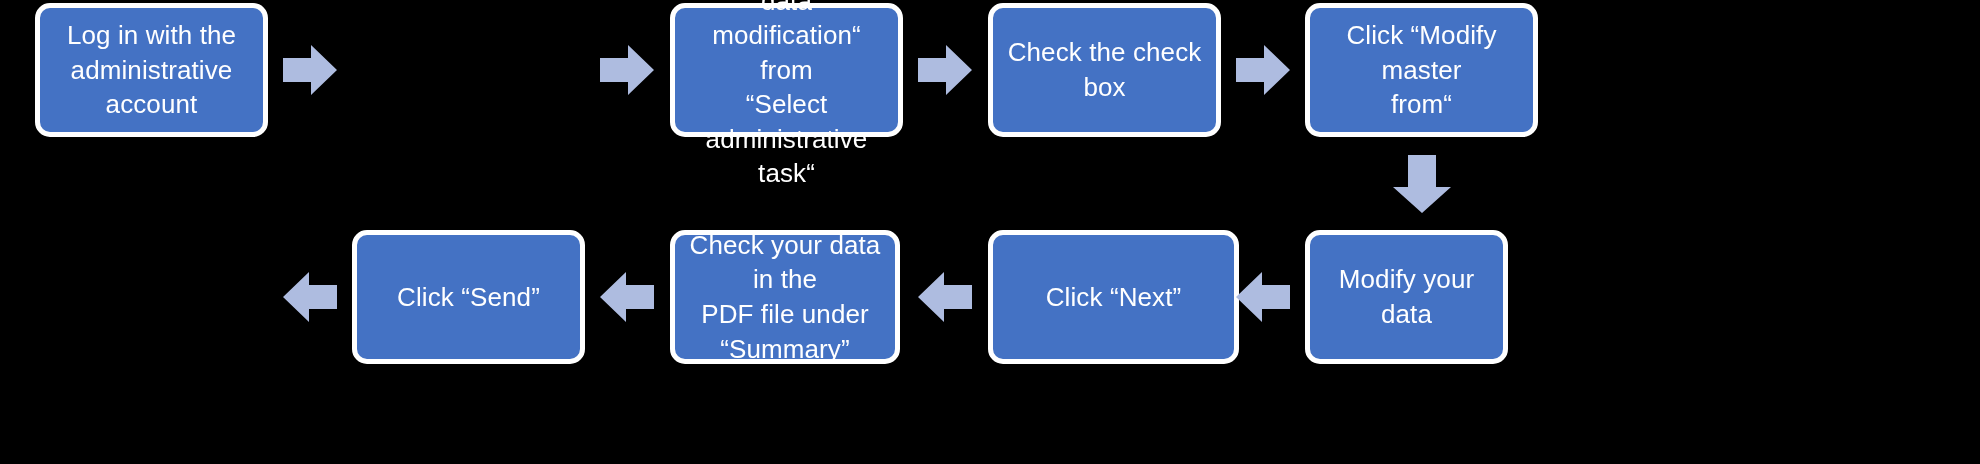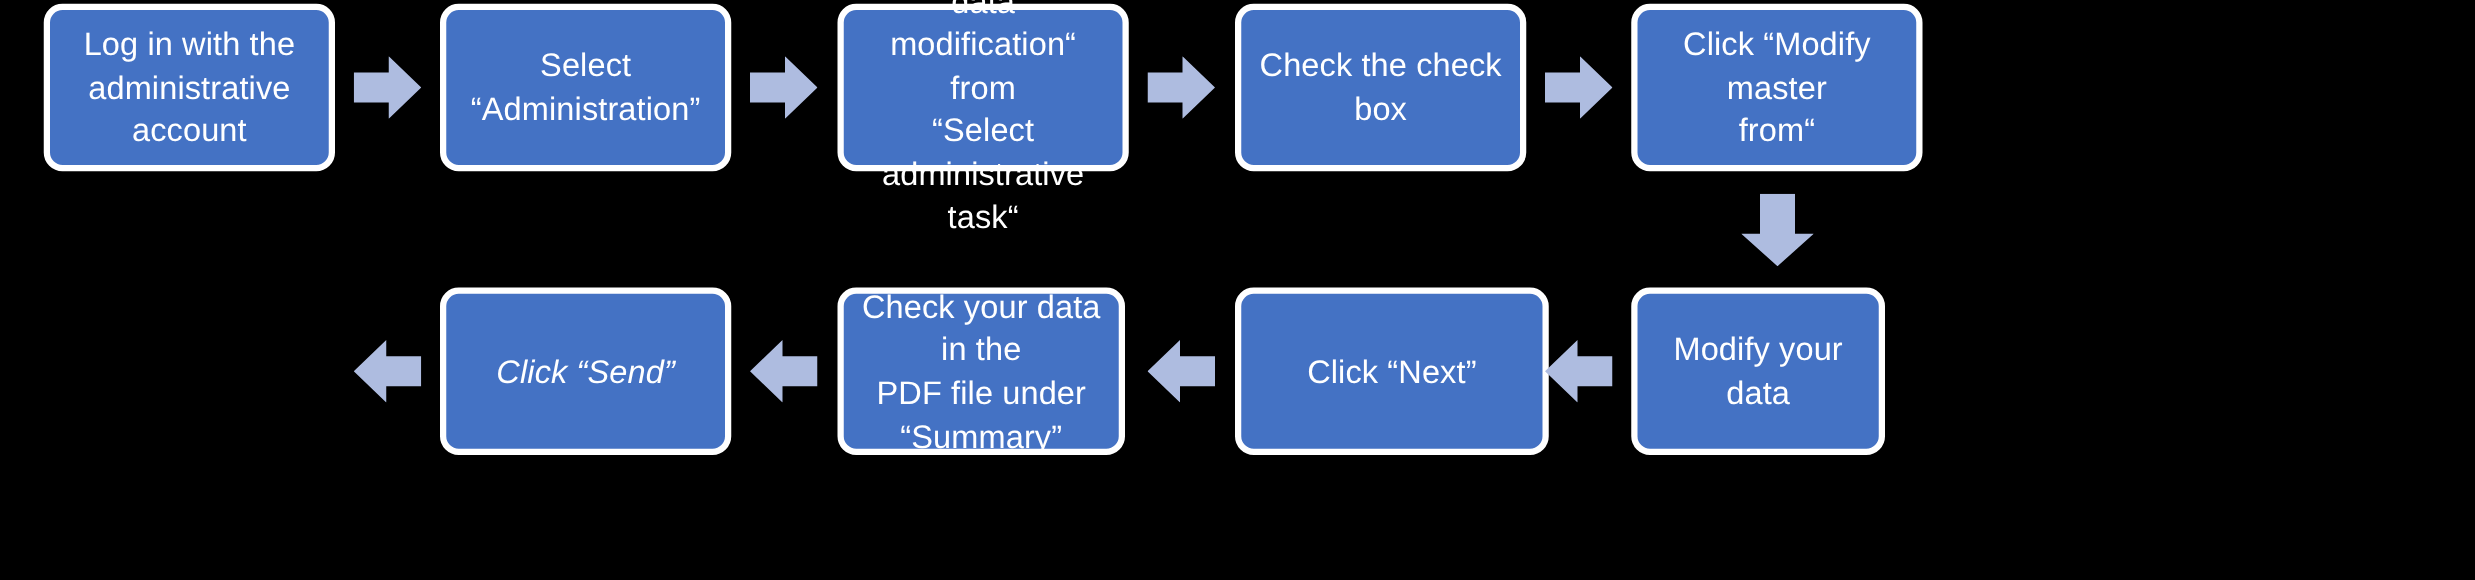--- a/index.html
+++ b/index.html
@@ -58,24 +58,20 @@
     <span class="node-label">Log in with the
 administrative account</span>
   </div>
 
   <div class="arrow" style="left:283px; top:45px; width:54px; height:50px;">
     <svg width="54" height="50" viewBox="0 0 54 50">
       <polygon points="0,13 28,13 28,0 54,25 28,50 28,37 0,37" fill="#AEBCE0"></polygon>
     </svg>
   </div>
 
-  <div class="node" style="left:352px; top:3px; width:233px; height:134px;">
-    <span class="node-label">Select
-“Administration”</span>
-  </div>
 
   <div class="arrow" style="left:600px; top:45px; width:54px; height:50px;">
     <svg width="54" height="50" viewBox="0 0 54 50">
       <polygon points="0,13 28,13 28,0 54,25 28,50 28,37 0,37" fill="#AEBCE0"></polygon>
     </svg>
   </div>
 
   <div class="node" style="left:670px; top:3px; width:233px; height:134px;">
     <span class="node-label">Select “Master data
 modification“ from
@@ -110,21 +106,21 @@
     </svg>
   </div>
 
 
   <div class="arrow" style="left:283px; top:272px; width:54px; height:50px;">
     <svg width="54" height="50" viewBox="0 0 54 50">
       <polygon points="54,13 26,13 26,0 0,25 26,50 26,37 54,37" fill="#AEBCE0"></polygon>
     </svg>
   </div>
 
-  <div class="node" style="left:352px; top:230px; width:233px; height:134px;font-style:italic;">
+  <div class="node" style="left:352px; top:230px; width:233px; height:134px;">
     <span class="node-label">Click “Send”</span>
   </div>
 
   <div class="arrow" style="left:600px; top:272px; width:54px; height:50px;">
     <svg width="54" height="50" viewBox="0 0 54 50">
       <polygon points="54,13 26,13 26,0 0,25 26,50 26,37 54,37" fill="#AEBCE0"></polygon>
     </svg>
   </div>
 
   <div class="node" style="left:670px; top:230px; width:230px; height:134px;">

